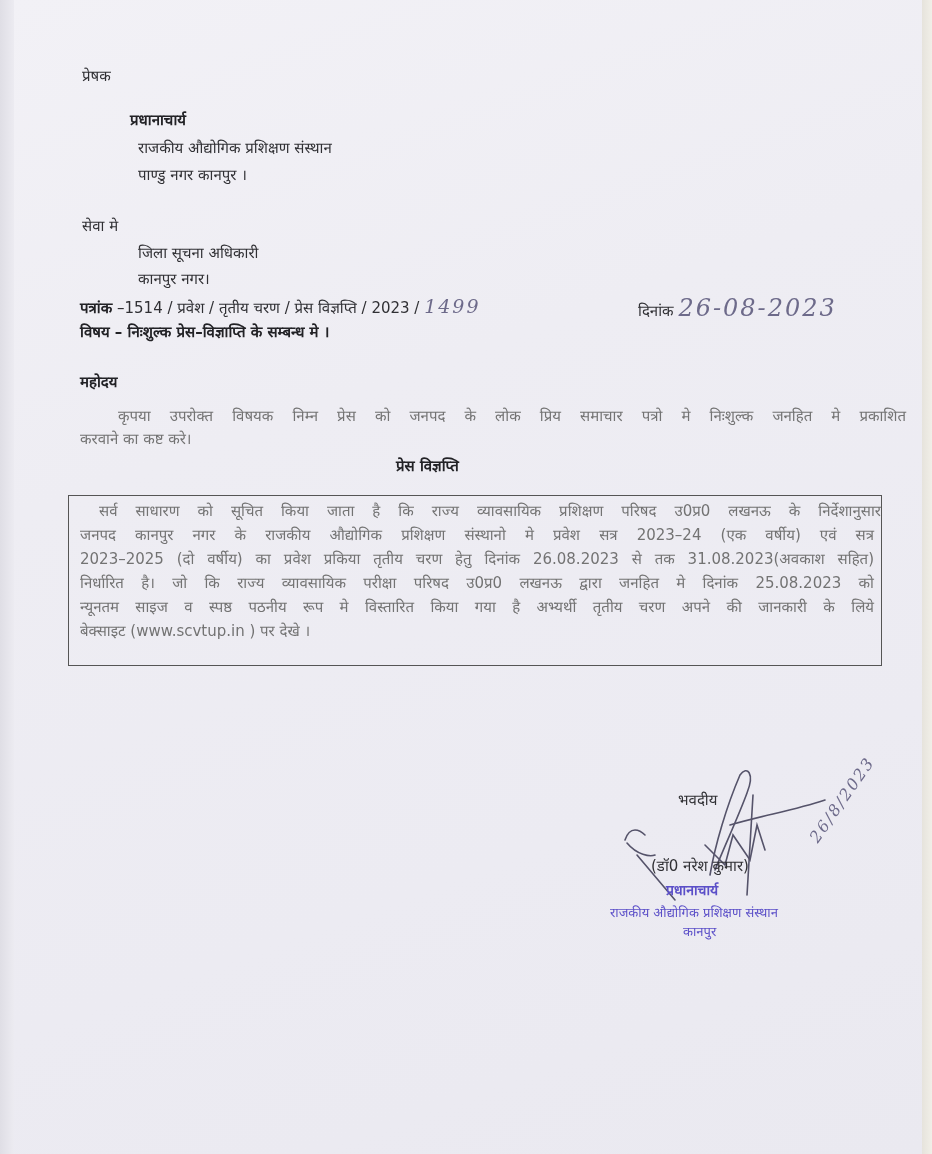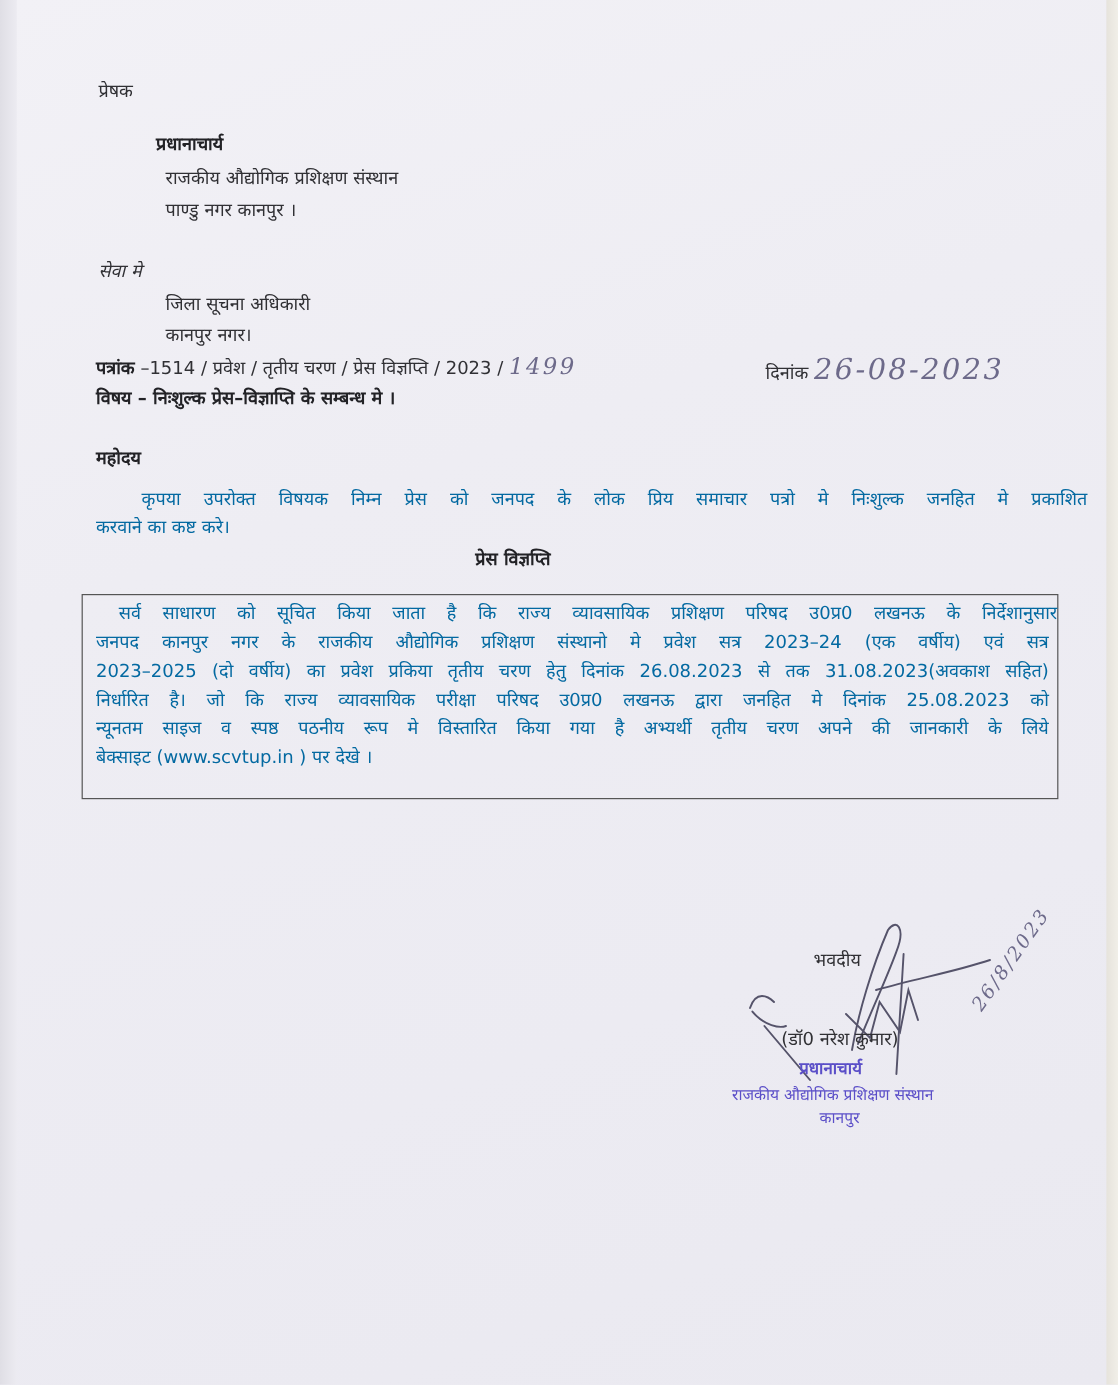--- a/index.html
+++ b/index.html
@@ -53,21 +53,21 @@
       position: absolute;
       left: 68px; top: 495px;
       width: 814px; height: 171px;
       border: 1.5px solid #555;
       box-sizing: border-box;
     }
     .para {
       position: absolute;
       font-size: 15px;
       line-height: 23.5px;
-      color: #0369a1;
+      color: #737373;
       text-align: justify;
       text-align-last: justify;
     }
     .para.last { text-align-last: left; }
     .sig {
       position: absolute;
       left: 615px; top: 765px;
       width: 240px; height: 140px;
     }
     .stamp {
@@ -82,21 +82,21 @@
 
 <div class="paper"></div>
 <div class="left-edge"></div>
 <div class="edge"></div>
 
 <div class="t" style="left:82px; top:66px;">प्रेषक</div>
 <div class="t bold" style="left:130px; top:110px;">प्रधानाचार्य</div>
 <div class="t" style="left:138px; top:138px;">राजकीय औद्योगिक प्रशिक्षण संस्थान</div>
 <div class="t" style="left:138px; top:165px;">पाण्डु नगर कानपुर ।</div>
 
-<div class="t" style="left:82px; top:216px;font-style:italic;">सेवा मे</div>
+<div class="t" style="left:82px; top:216px;">सेवा मे</div>
 <div class="t" style="left:138px; top:243px;">जिला सूचना अधिकारी</div>
 <div class="t" style="left:138px; top:269px;">कानपुर नगर।</div>
 
 <div class="t" style="left:80px; top:296px;">
   <span class="bold">पत्रांक</span>
   <span>–1514 / प्रवेश / तृतीय चरण / प्रेस विज्ञप्ति / 2023 /</span>
   <span class="hand">1499</span>
 </div>
 
 <div class="t" style="left:638px; top:298px;">

